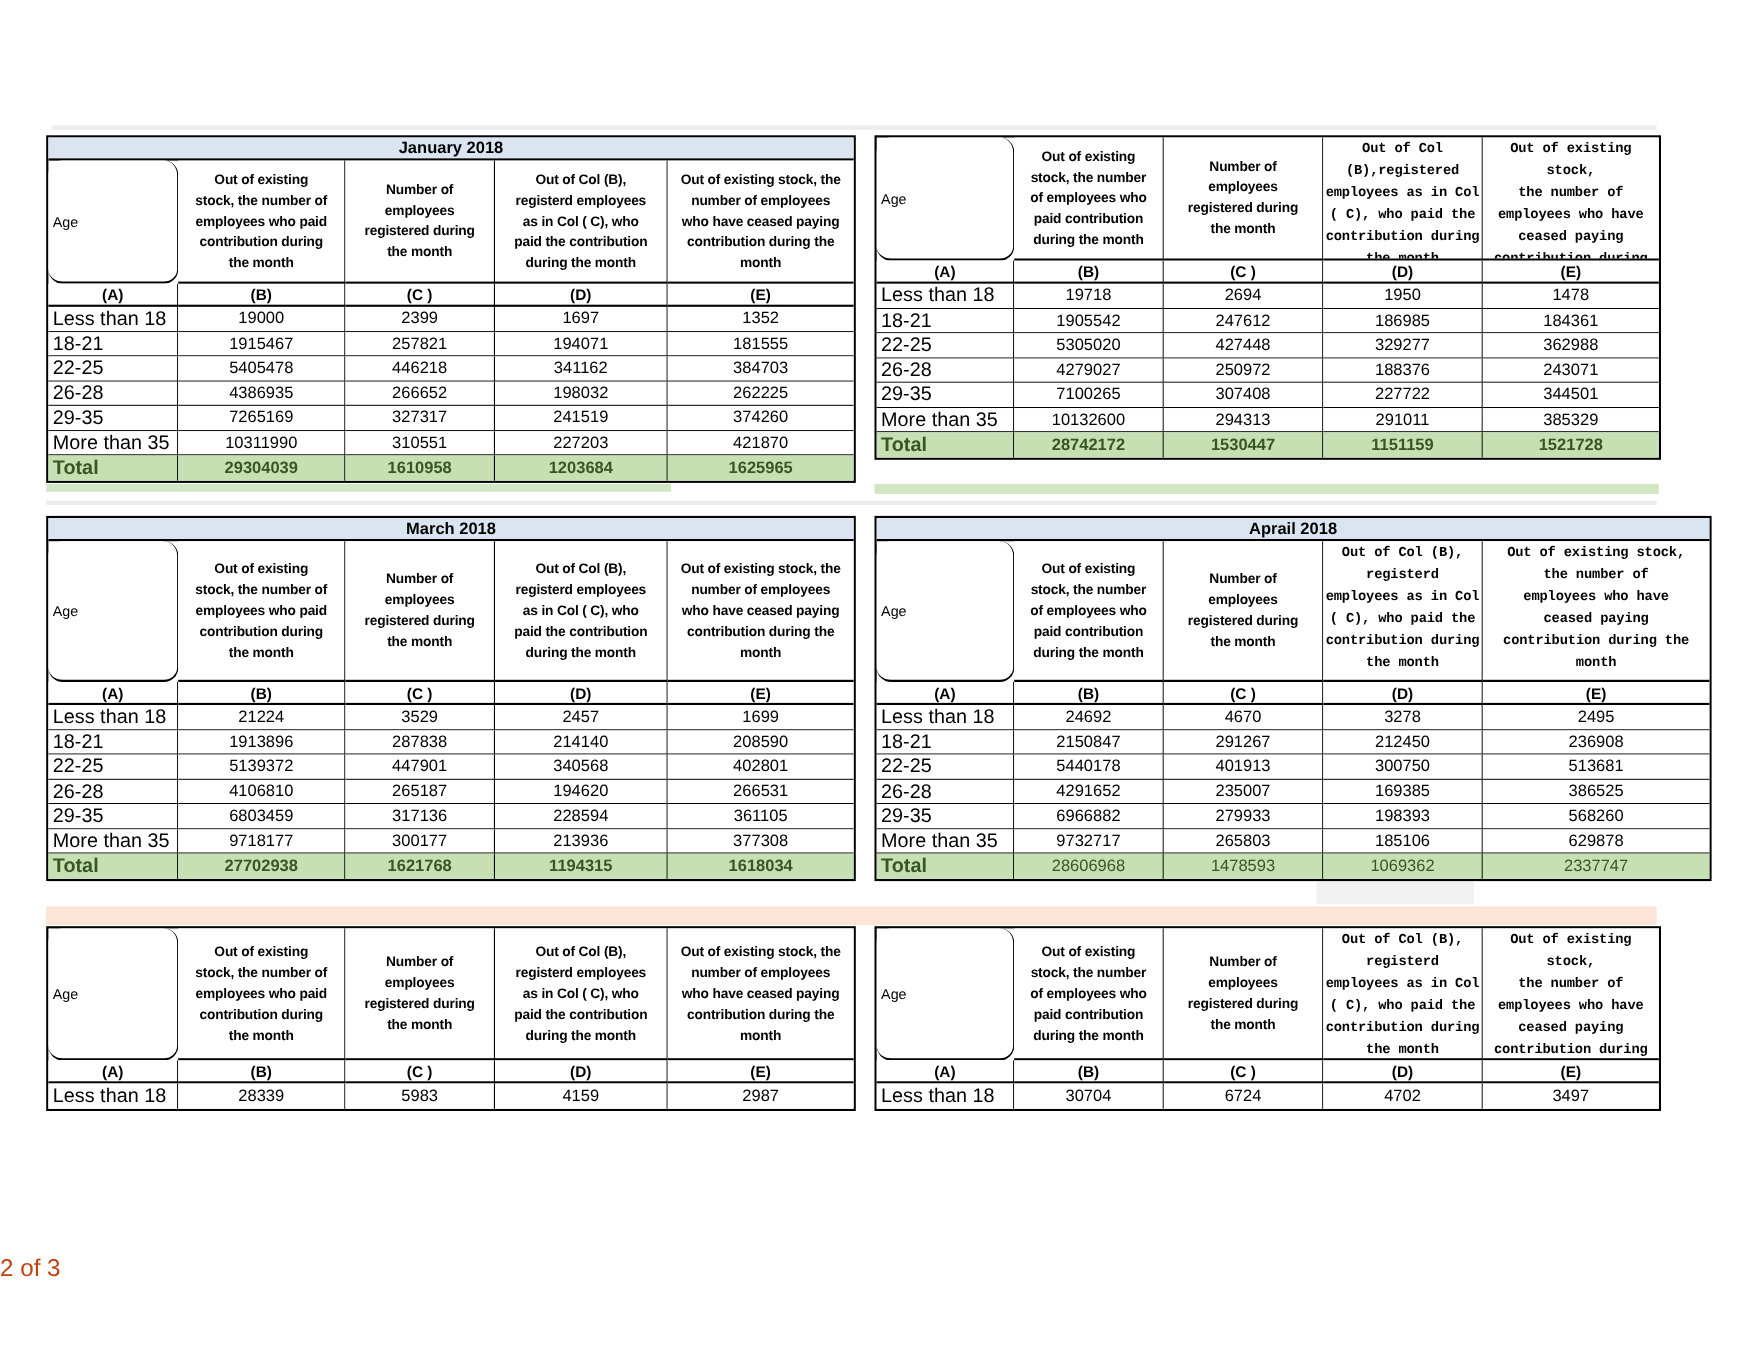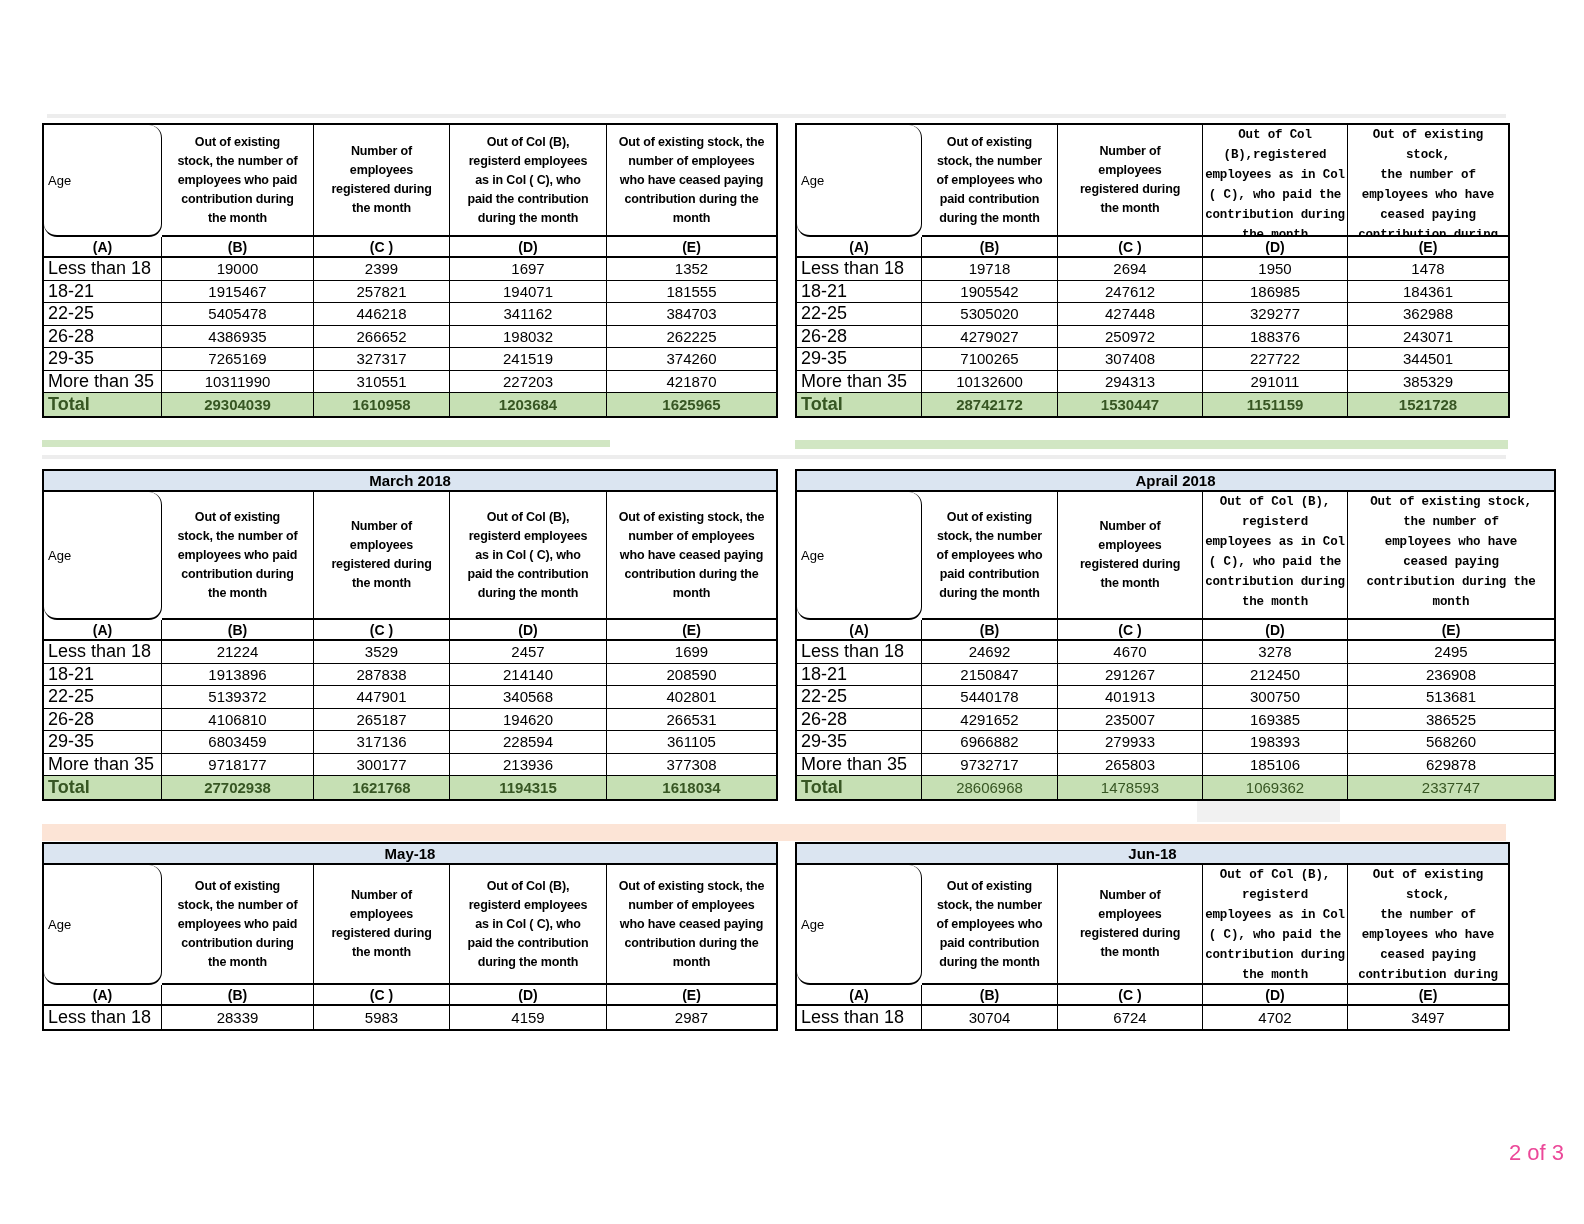--- a/index.html
+++ b/index.html
@@ -43,36 +43,37 @@
   }
   .cell.lc{font-weight:bold;font-size:14px;border-bottom-width:2px;}
   .cell.rl{justify-content:flex-start;padding-left:4px;font-size:18px;}
   .cell.val{font-size:15px;}
   .cell.trow{background:var(--total-bg,#c6e0b4);color:var(--total-text,#375623);}
   .cell.trow.rl{font-weight:bold;}
   .cell.trow.val{font-weight:bold;}
   .cell.trow.val.light{font-weight:normal;}
 
   .footer{
-    position:absolute;left:0;width:1564px;top:1140px;text-align:right;
-    font-size:22px;color:#ec4899;
+    position:absolute;left:0;width:1564px;top:1140px;text-align:left;
+    font-size:22px;color:#c2410c;
   }
 </style>
 </head>
 <body>
 
 <div class="artifact hairline" style="left:47px;top:114px;width:1459px;height:4px;"></div>
 <div class="artifact hairline" style="left:42px;top:455px;width:1464px;height:4px;"></div>
 <div class="artifact spill" style="left:42px;top:440px;width:568px;height:7px;"></div>
 <div class="artifact spill" style="left:795px;top:440px;width:713px;height:9px;"></div>
 <div class="artifact graybox" style="left:1197px;top:801px;width:143px;height:21px;"></div>
 <div class="artifact band" style="left:42px;top:824px;width:1464px;height:17px;"></div>
 
 <div id="tables-root">
     <div class="tbl" style="top: 123px; left: 42px; width: 736px;">
+      <div class="title">January 2018</div>
       <div class="grid" style="grid-template-columns: 118px 152px 136px 157px 1fr; grid-template-rows: 112px 21px repeat(7, 22.5px);">
         <div class="cell agec">Age</div>
         <div class="cell hc">Out of existing
 stock, the number of
 employees who paid
 contribution during
 the month</div>
         <div class="cell hc">Number of
 employees
 registered during
@@ -321,21 +322,20 @@
         <div class="cell val">185106</div>
         <div class="cell val lastcol">629878</div>
         <div class="cell trow rl lastrow">Total</div>
         <div class="cell trow val lastrow light">28606968</div>
         <div class="cell trow val lastrow light">1478593</div>
         <div class="cell trow val lastrow light">1069362</div>
         <div class="cell trow val lastrow lastcol light">2337747</div>
       </div>
     </div>
     <div class="tbl" style="top: 842px; left: 42px; width: 736px;">
-      <div class="title">May-18</div>
       <div class="grid" style="grid-template-columns: 118px 152px 136px 157px 1fr; grid-template-rows: 120px 21px repeat(1, 22.5px);">
         <div class="cell agec">Age</div>
         <div class="cell hc">Out of existing
 stock, the number of
 employees who paid
 contribution during
 the month</div>
         <div class="cell hc">Number of
 employees
 registered during
@@ -356,21 +356,20 @@
         <div class="cell lc">(D)</div>
         <div class="cell lc lastcol">(E)</div>
         <div class="cell rl lastrow">Less than 18</div>
         <div class="cell val lastrow">28339</div>
         <div class="cell val lastrow">5983</div>
         <div class="cell val lastrow">4159</div>
         <div class="cell val lastcol lastrow">2987</div>
       </div>
     </div>
     <div class="tbl" style="top: 842px; left: 795px; width: 715px;">
-      <div class="title">Jun-18</div>
       <div class="grid" style="grid-template-columns: 125px 136px 145px 145px 1fr; grid-template-rows: 120px 21px repeat(1, 22.5px);">
         <div class="cell agec">Age</div>
         <div class="cell hc">Out of existing
 stock, the number
 of employees who
 paid contribution
 during the month</div>
         <div class="cell hc">Number of
 employees
 registered during

